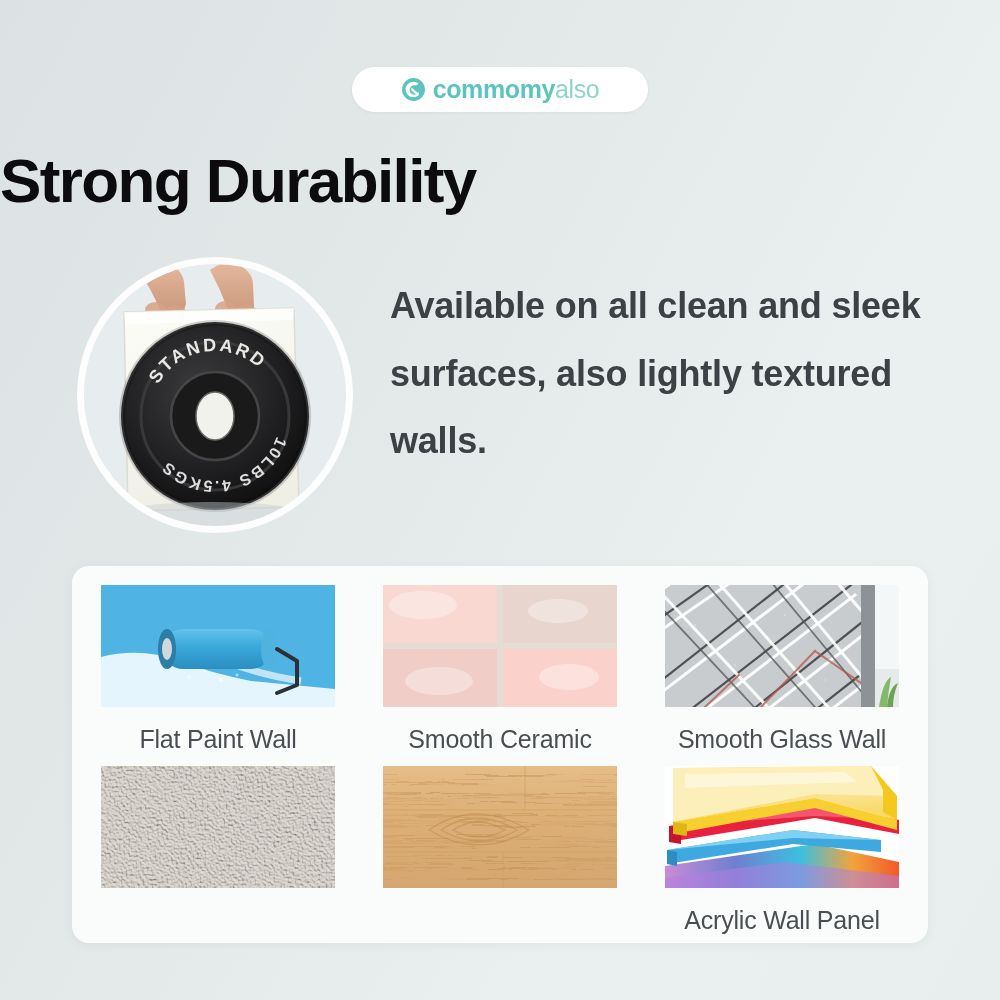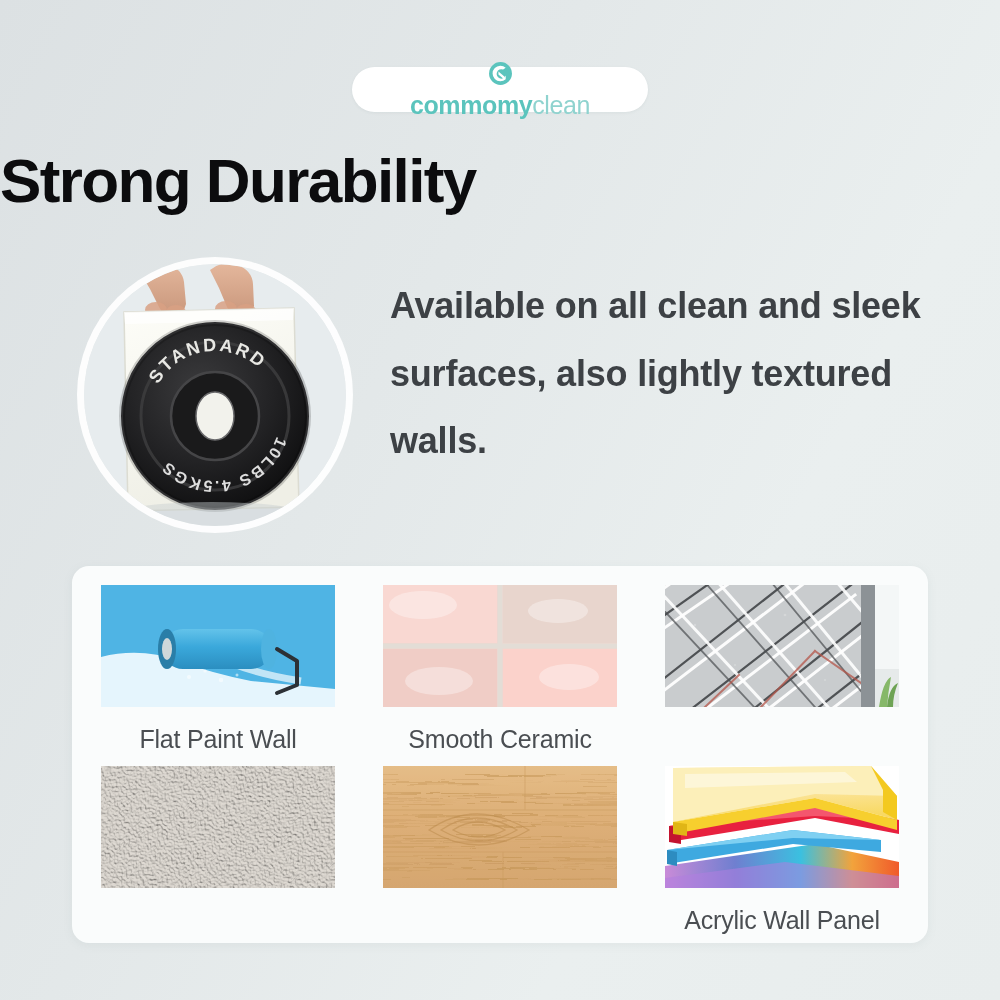--- a/index.html
+++ b/index.html
@@ -23,21 +23,20 @@
     top: 67px;
     width: 296px;
     height: 45px;
     background: #ffffff;
     border-radius: 23px;
     display: flex;
     align-items: center;
     justify-content: center;
     gap: 7px;
     box-shadow: 0 1px 3px rgba(120,135,140,0.10);
-    flex-direction: column;
   }
   .logo-mark {
     width: 25px; height: 25px;
     flex: 0 0 25px;
     display: block;
   }
   .logo-wordmark {
     font-size: 25px;
     letter-spacing: -0.4px;
     line-height: 1;
@@ -144,21 +143,21 @@
 
 <div class="logo-pill">
   <svg class="logo-mark" viewBox="0 0 48 48">
     <circle cx="24" cy="24" r="22" fill="#5bc4bd"></circle>
     <path d="M34 13 A15 15 0 1 0 34 35 L34 28 A9 9 0 1 1 29 16.5 Z" fill="#ffffff"></path>
     <path d="M25 24 m-6 0 a6 6 0 1 0 12 0 a6 6 0 1 0 -12 0" fill="#5bc4bd" opacity="0"></path>
     <path d="M20 20 L32 30 L32 36 L20 26 Z" fill="#ffffff"></path>
   </svg>
   <span class="logo-wordmark">
     <span class="logo-bold">commomy</span>
-      <span class="logo-light">clean</span>
+      <span class="logo-light">also</span>
   </span>
 </div>
 
 <h1 class="headline">Strong Durability</h1>
 
 <div class="hero">
 
   <div class="hero-photo">
     <svg viewBox="0 0 262 262" preserveAspectRatio="xMidYMid slice">
       <defs>
@@ -341,20 +340,21 @@
           </g>
 
           <rect x="196" y="0" width="14" height="122" fill="#8c9296"></rect>
 
           <rect x="210" y="0" width="24" height="122" fill="#f4f7f7"></rect>
           <rect x="210" y="84" width="24" height="38" fill="#e6eaea"></rect>
           <path d="M214 122 q4 -26 12 -30 q-3 16 -4 30 Z" fill="#86b869"></path>
           <path d="M222 122 q2 -20 11 -24 q-5 12 -5 24 Z" fill="#6ea355"></path>
         </svg>
       </div>
+      <div class="surface-label">Smooth Glass Wall</div>
     </div>
 
     <div class="surface-cell">
       <div class="surface-thumb">
         <svg viewBox="0 0 234 122" preserveAspectRatio="none">
           <defs>
             <filter id="popcornF" x="0" y="0" width="100%" height="100%">
               <feTurbulence type="fractalNoise" baseFrequency="0.42" numOctaves="4" seed="7" result="n"></feTurbulence>
               <feDiffuseLighting in="n" lighting-color="#ded9d1" surfaceScale="2.4" result="d">
                 <feDistantLight azimuth="120" elevation="58"></feDistantLight>

